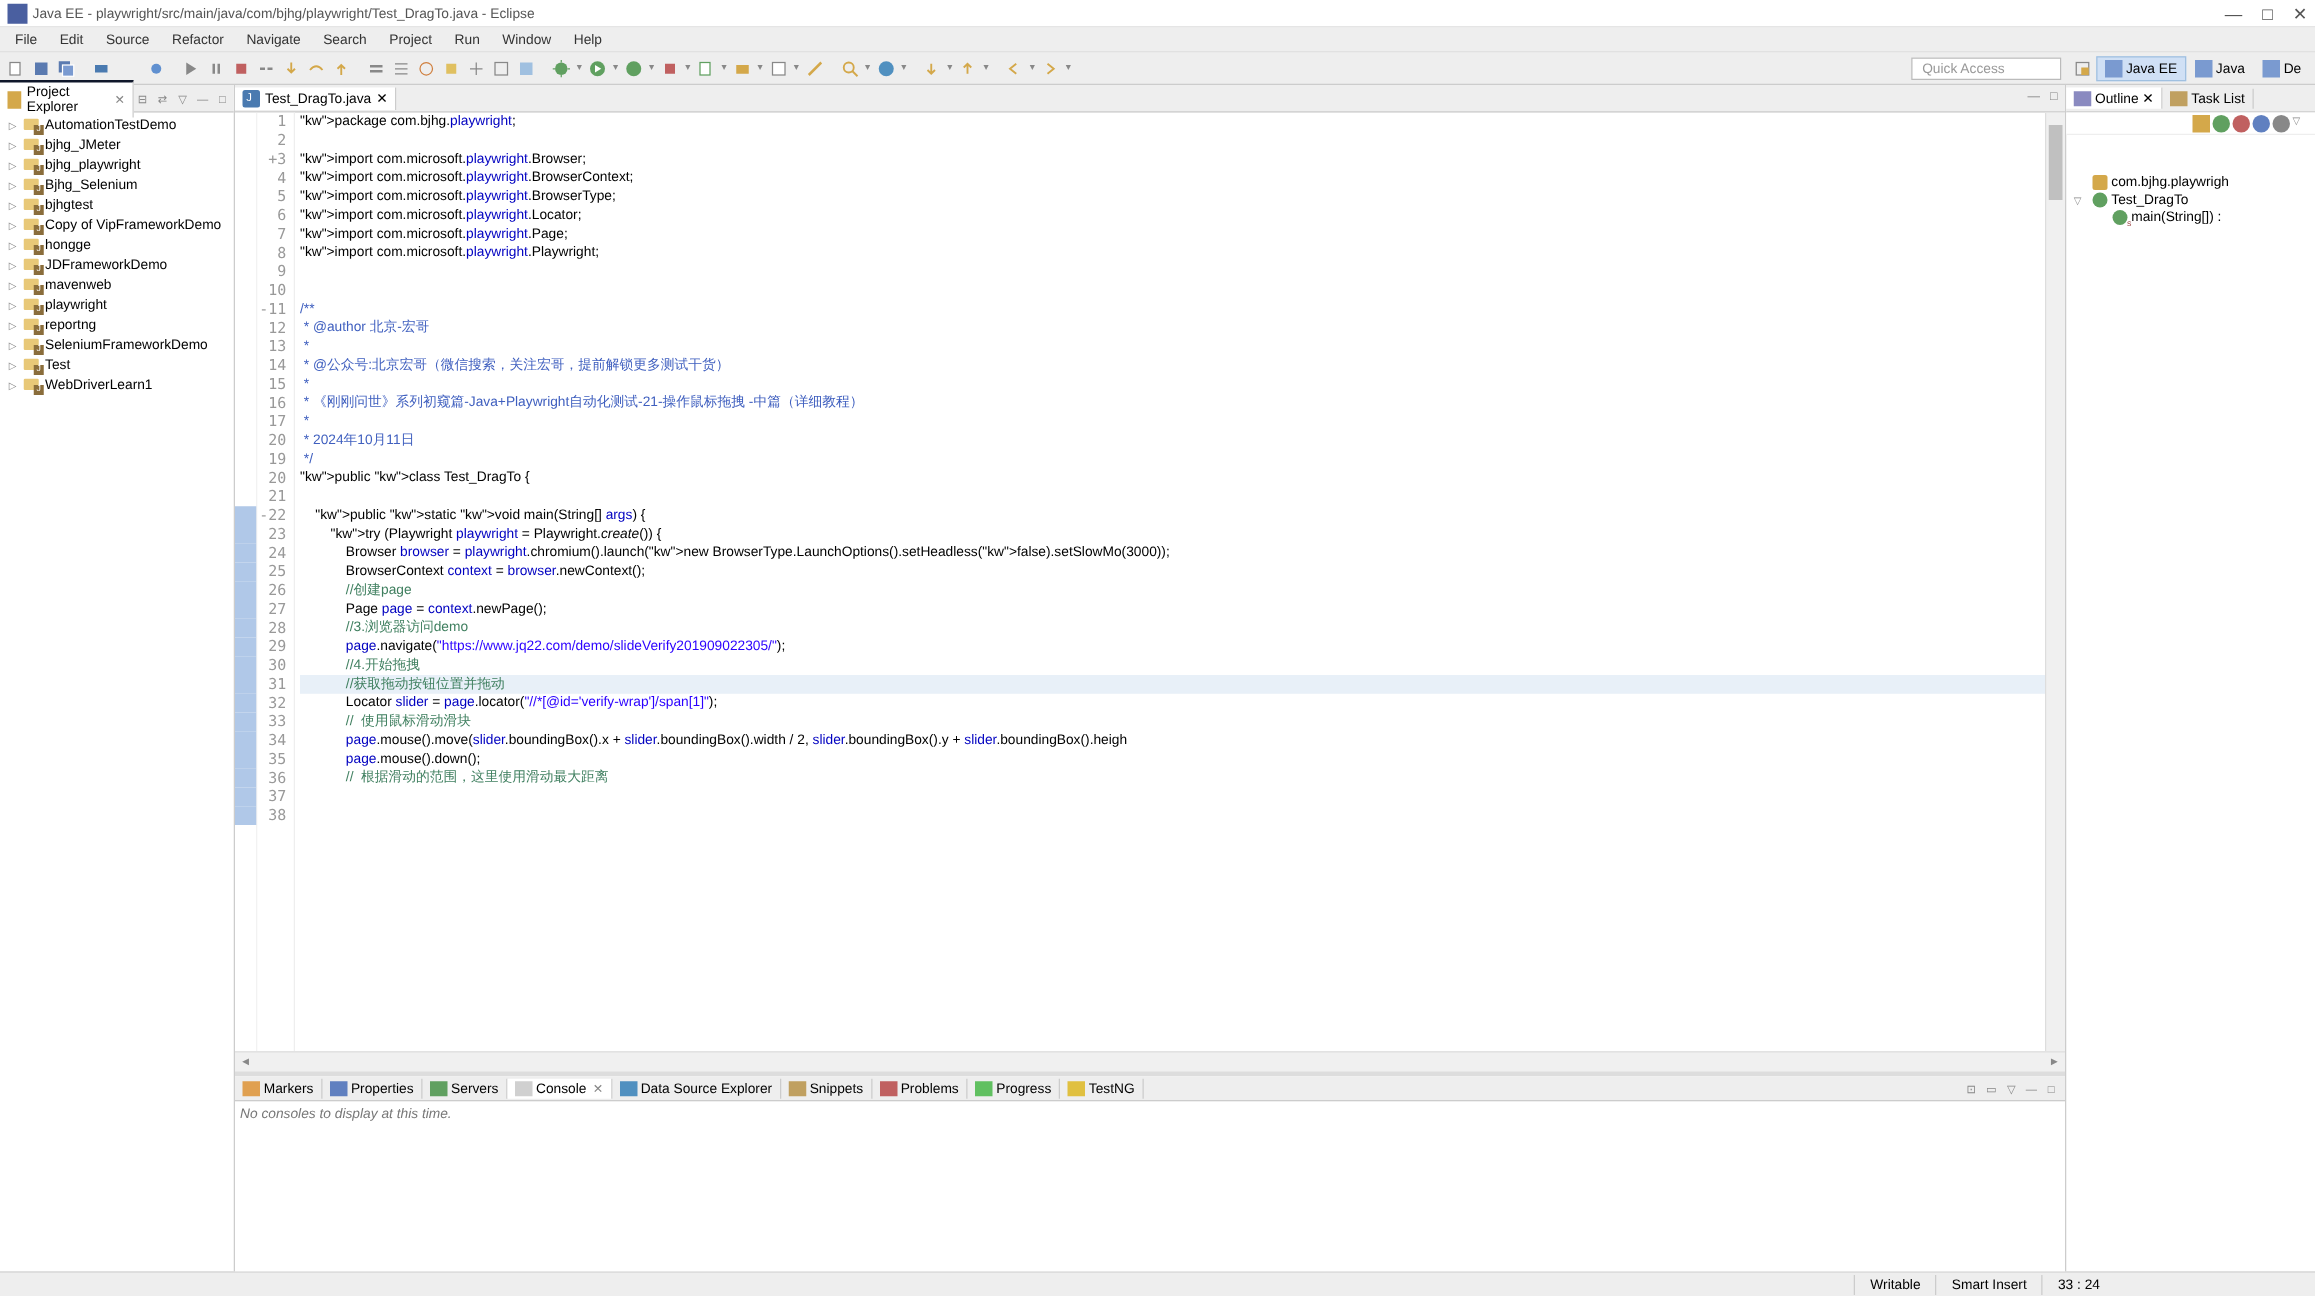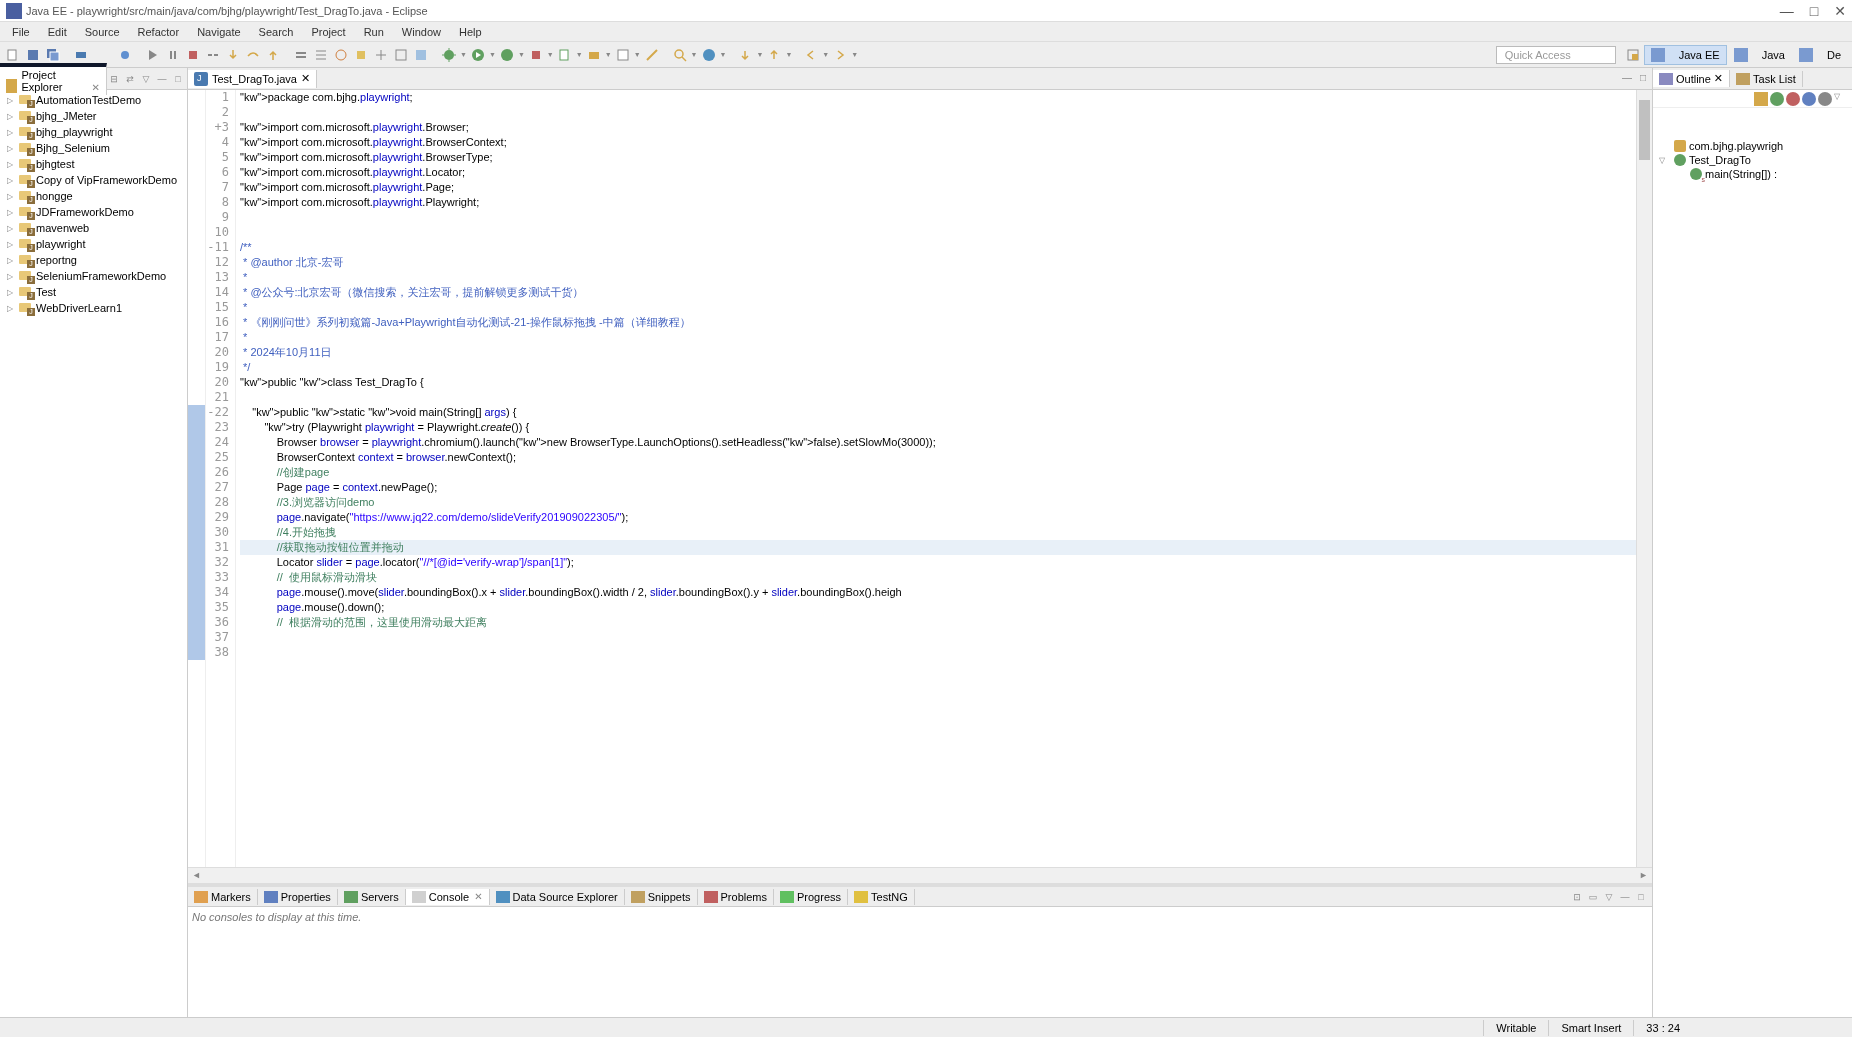--- a/index.html
+++ b/index.html
@@ -10,27 +10,27 @@
 .titlebar .win { margin-left:auto; display:flex; gap:16px; }
 .titlebar .win span { color:#555; font-size:14px; cursor:default; }
 .menubar { height:20px; background:#eee; display:flex; align-items:center; padding:0 4px; gap:2px; border-bottom:1px solid #ddd; }
 .menubar span { padding:2px 8px; color:#333; }
 .toolbar { height:26px; background:#eee; display:flex; align-items:center; padding:0 4px; gap:2px; border-bottom:1px solid #ccc; }
 .tb-btn { width:18px; height:18px; display:inline-flex; align-items:center; justify-content:center; }
 .tb-sep { width:6px; }
 .tb-btn svg { width:14px; height:14px; }
 .quick { margin-left:auto; border:1px solid #bbb; background:#fff; padding:2px 8px; width:120px; color:#999; }
 .persp { display:flex; align-items:center; gap:2px; margin-left:6px; }
-.persp-btn { padding:2px 6px; display:flex; align-items:center; gap:14px; border:1px solid transparent; }
+.persp-btn { padding:2px 6px; display:flex; align-items:center; gap:3px; border:1px solid transparent; }
 .persp-btn.active { background:#d0e0f5; border:1px solid #a0c0e0; }
 .persp-btn .pi { width:14px; height:14px; display:inline-block; }
 .main { display:flex; height:calc(100% - 88px); }
 .left { width:188px; background:#fff; border-right:1px solid #ccc; display:flex; flex-direction:column; }
 .viewtab { height:22px; background:#eee; border-bottom:1px solid #ccc; display:flex; align-items:center; }
-.viewtab .tab { background:#fff; border-top:4px solid #0f172a; border-right:1px solid #ccc; padding:2px 6px; display:flex; align-items:flex-end; gap:4px; }
+.viewtab .tab { background:#fff; border-top:2px solid #0f172a; border-right:1px solid #ccc; padding:2px 6px; display:flex; align-items:center; gap:4px; }
 .viewtab .tab .vi { width:14px; height:14px; background:#d4a84a; }
 .viewtab .x { margin-left:2px; color:#888; font-size:10px; }
 .viewtab .ctrl { margin-left:auto; display:flex; gap:2px; padding-right:2px; }
 .viewtab .ctrl span { width:14px; height:14px; display:inline-flex; align-items:center; justify-content:center; color:#888; font-size:9px; }
 .tree { flex:1; overflow:auto; padding:2px 0; }
 .tree .node { display:flex; align-items:center; padding:1px 4px; gap:2px; }
 .tree .tw { width:12px; text-align:center; color:#888; font-size:8px; }
 .tree .fi { width:16px; height:14px; display:inline-block; position:relative; }
 .tree .fi::before { content:''; position:absolute; left:1px; top:2px; width:12px; height:9px; background:#e8c878; border-radius:1px; }
 .tree .fi::after { content:'J'; position:absolute; right:-1px; bottom:-1px; font-size:7px; color:#fff; background:#8a6d3b; width:8px; height:8px; text-align:center; line-height:8px; }
@@ -54,21 +54,21 @@
 .cmt { color:#3f7f5f; }
 .jdoc { color:#3f5fbf; }
 .fld { color:#0000c0; }
 .mtd { font-style:italic; }
 .vscroll { width:16px; background:#f0f0f0; border-left:1px solid #ddd; position:relative; }
 .vscroll .thumb { position:absolute; left:2px; right:2px; top:10px; height:60px; background:#c0c0c0; }
 .hscroll { height:16px; background:#f0f0f0; border-top:1px solid #ddd; position:relative; }
 .hscroll .arrow { position:absolute; top:2px; font-size:9px; color:#888; }
 .hscroll .al { left:4px; }
 .hscroll .ar { right:4px; }
-.bottom { height:134px; border-top:4px solid #ddd; display:flex; flex-direction:column; background:#fff; }
+.bottom { height:160px; border-top:4px solid #ddd; display:flex; flex-direction:column; background:#fff; }
 .btabs { height:20px; background:#eee; border-bottom:1px solid #ccc; display:flex; align-items:center; }
 .btabs .bt { padding:2px 6px; border-right:1px solid #ccc; display:flex; align-items:center; gap:3px; }
 .btabs .bt.active { background:#fff; }
 .btabs .bi { width:14px; height:12px; display:inline-block; }
 .btabs .bi.mk { background:#e0a050; }
 .btabs .bi.pr { background:#6080c0; }
 .btabs .bi.sv { background:#60a060; }
 .btabs .bi.cn { background:#d0d0d0; }
 .btabs .bi.ds { background:#5090c0; }
 .btabs .bi.sn { background:#c0a060; }

